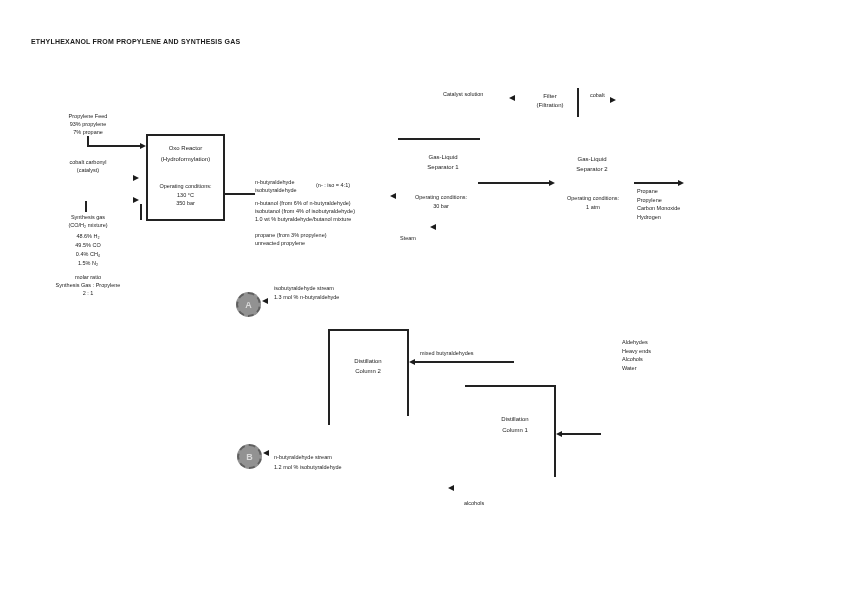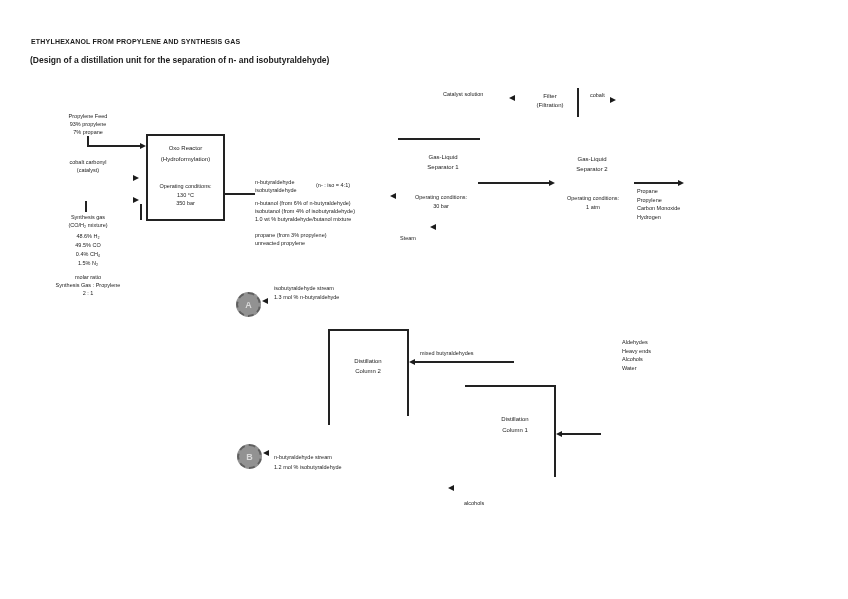--- a/index.html
+++ b/index.html
@@ -21,21 +21,20 @@
   .title{font-size:7px;letter-spacing:.2px;}
   .subtitle{font-size:8.5px;}
   .lbl{font-size:6px;}
 </style>
 </head>
 <body>
 
 <div id="canvas">
 
   <div class="t b title" style="left:31px;top:38px;">ETHYLHEXANOL FROM PROPYLENE AND SYNTHESIS GAS</div>
-  <div class="t b subtitle" style="left:30px;top:56px;">(Design of a distillation unit for the separation of n- and isobutyraldehyde)</div>
 
   <div class="t tc" style="left:46px;top:113px;width:84px;">Propylene Feed</div>
   <div class="t tc" style="left:46px;top:121px;width:84px;">93% propylene</div>
   <div class="t tc" style="left:46px;top:129px;width:84px;">7% propane</div>
   <div class="vl" style="left:87px;top:136px;height:10px;"></div>
   <div class="hl" style="left:87px;top:145px;width:54px;"></div>
   <div class="ahr" style="left:140px;top:143px;"></div>
 
   <div class="t tc" style="left:46px;top:159px;width:84px;">cobalt carbonyl</div>
   <div class="t tc" style="left:46px;top:167px;width:84px;">(catalyst)</div>

